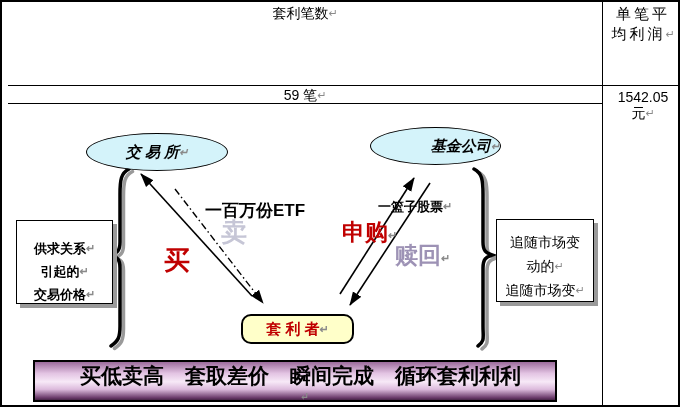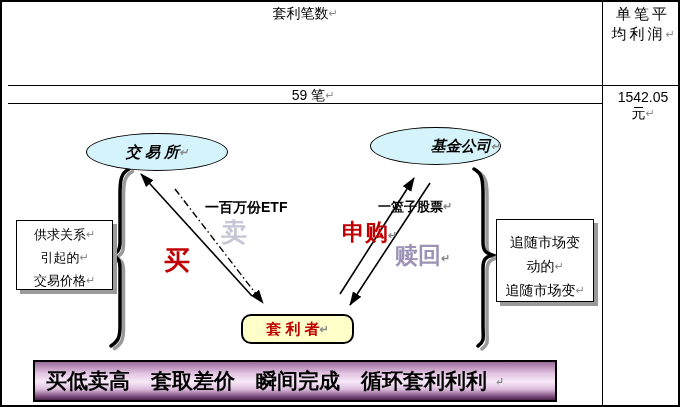--- a/index.html
+++ b/index.html
@@ -13,66 +13,67 @@
     overflow:hidden;
   }
   .abs{position:absolute;margin-left:6px;}
   
   .vline{left:594px;top:0;width:1px;height:403px;background:#000;}
   .hline1{left:0;top:83px;width:676px;height:1px;background:#000;}
   .hline2{left:0;top:101px;width:594px;height:1px;background:#000;}
   
   .cell-header-left{left:0;top:3px;width:594px;text-align:center;font-size:14px;}
   .cell-header-right{left:595px;top:2px;width:80px;text-align:center;font-size:15px;line-height:20px;letter-spacing:3px;}
-  .cell-count{left:8px;top:85px;width:594px;text-align:center;font-size:14px;}
+  .cell-count{left:0;top:85px;width:594px;text-align:center;font-size:14px;}
   .cell-profit{left:595px;top:87px;width:80px;text-align:center;font-size:14px;line-height:16px;}
   .pilcrow{font-size:11px;color:#8a8a8a;letter-spacing:0;vertical-align:1px;}
   
   .ellipse{
     border:1px solid #000;border-radius:50%;
     background:#d4f3fa;
     display:flex;align-items:center;justify-content:center;
     font-size:15px;font-weight:bold;font-style:italic;
   }
   .ellipse-exchange{left:78px;top:131px;width:140px;height:36px;}
   .ellipse-fund{left:362px;top:125px;width:129px;height:36px;justify-content:flex-end;}
   
   .side-box{
     border:1px solid #000;background:#fff;
     box-shadow:4px 4px 0 0 #9a9a9a;
     text-align:center;
   }
-  .box-left{left:8px;top:218px;width:95px;height:66px;font-size:13px;line-height:22px;padding-top:2px;}
+  .box-left{left:8px;top:218px;width:95px;height:66px;font-size:13px;line-height:22px;padding-top:16px;font-weight:bold;}
   .box-right{left:488px;top:217px;width:96px;height:71px;font-size:14px;line-height:24px;padding-top:10px;}
   
   .arb-box{
     left:233px;top:312px;width:109px;height:26px;
     border:2px solid #000;border-radius:10px;
     background:#ffffc9;
     display:flex;align-items:center;justify-content:center;
     color:#c00000;font-weight:bold;font-size:15px;
   }
   
   .lbl{white-space:nowrap;}
-  .lbl-etf{left:197px;top:197px;font-size:14px;font-weight:bold;}
+  .lbl-etf{left:197px;top:197px;font-size:17px;font-weight:bold;}
   .lbl-basket{left:370px;top:196px;font-size:13px;font-weight:bold;}
   .lbl-sell{left:213px;top:213px;font-size:26px;font-weight:bold;color:#c6c6d6;}
   .lbl-buy{left:156px;top:241px;font-size:26px;font-weight:bold;color:#c00000;}
   .lbl-subscribe{left:334px;top:215px;font-size:23px;font-weight:bold;color:#c00000;}
   .lbl-redeem{left:387px;top:238px;font-size:23px;font-weight:bold;color:#9d92b5;}
   
   .banner{
     left:25px;top:358px;width:509px;height:38px;
     border:2px solid #000;
     background:linear-gradient(180deg,#9c6b9c 0%,#e3c4e3 30%,#f7e9f7 52%,#dcbadc 72%,#6b3b6b 94%,#452345 100%);
     display:flex;align-items:center;
     padding-left:11px;
     font-family:"DejaVu Serif",serif;
     font-weight:bold;font-size:21px;color:#000;
     white-space:nowrap;
+    flex-direction:column;
   }
   .banner .pilcrow{margin-left:8px;}
   svg.overlay{position:absolute;left:0;top:0;width:676px;height:403px;pointer-events:none;}
 </style>
 </head>
 <body>
 
 <div class="page">
 
   <div class="abs vline"></div>

